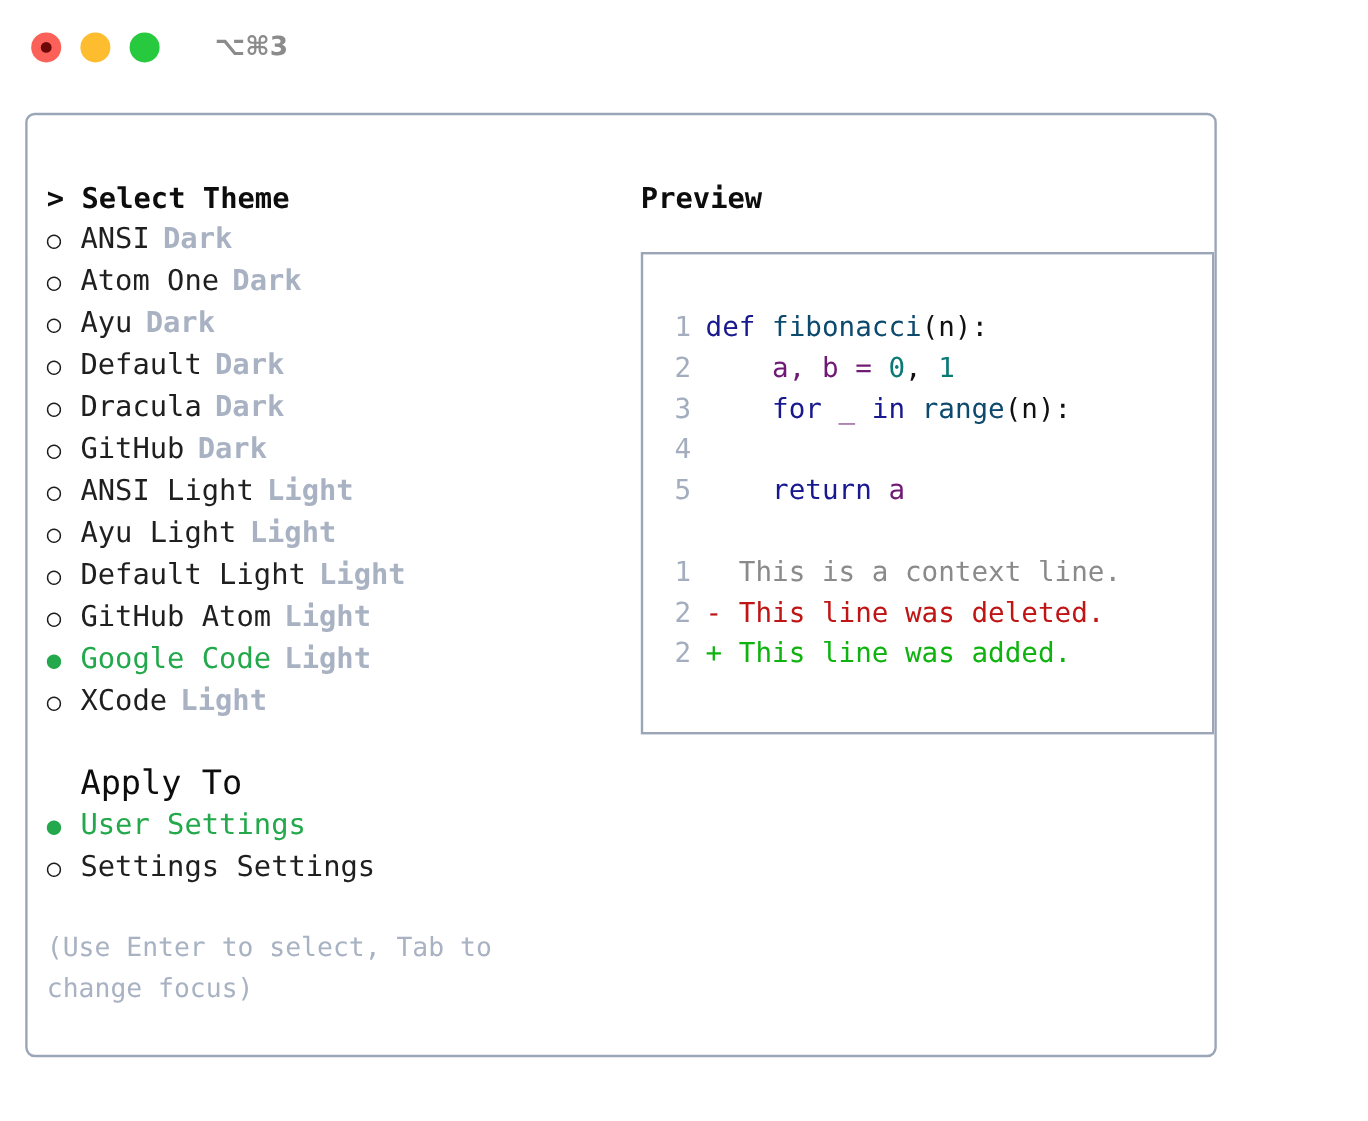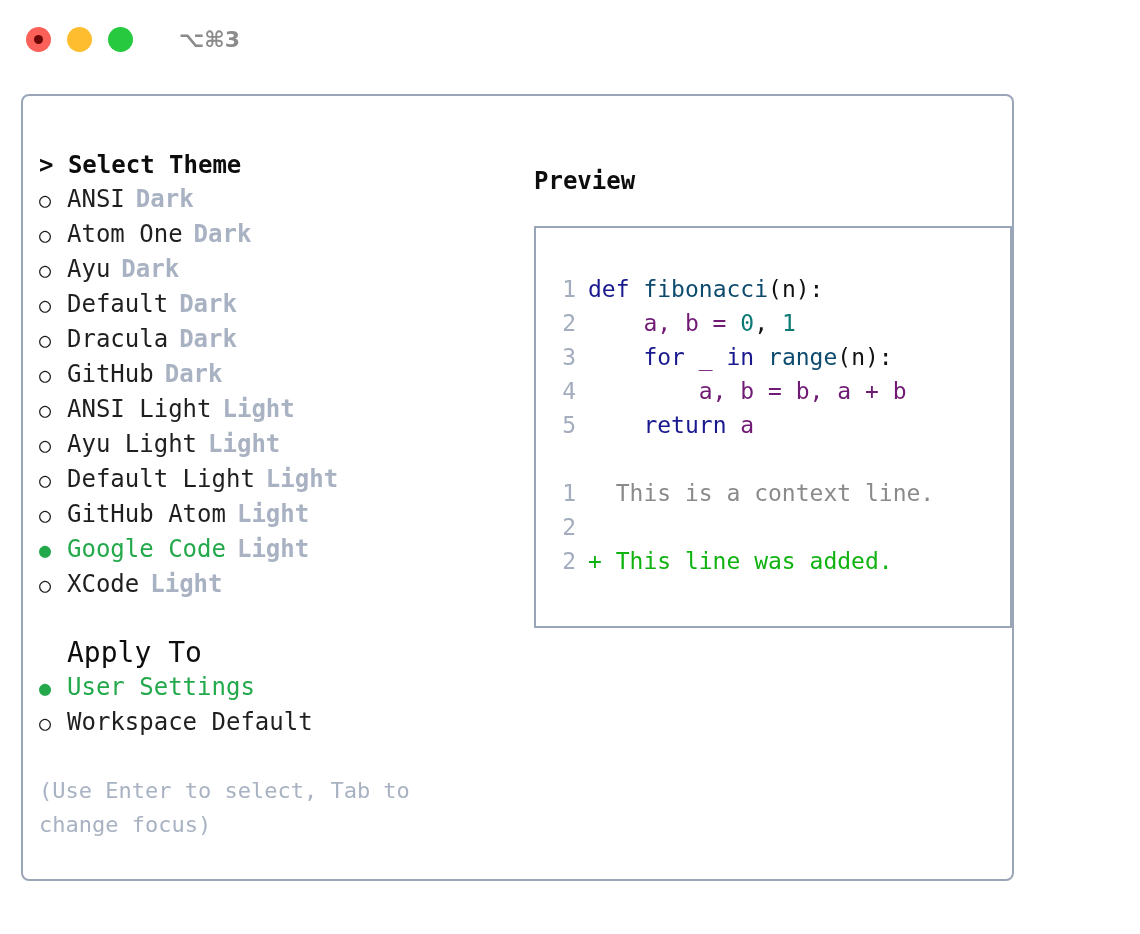--- a/index.html
+++ b/index.html
@@ -59,21 +59,21 @@
     background: #ffffff;
   }
 
   .cols {
     position: absolute;
     left: 0; top: 0;
     width: 100%; height: 100%;
     display: flex;
   }
   .col-left { width: 536px; padding: 52px 14px 0 16px; border-radius: 11px; }
-  .col-right { flex: 1; padding: 68px 0 0 0; }
+  .col-right { flex: 1; padding: 52px 0 0 0; }
 
   
   .hdr {
     font-size: 24px;
     font-weight: bold;
     color: #0d0d0d;
     line-height: 34px;
     white-space: pre;
   }
   .hdr-indent {
@@ -186,43 +186,43 @@
             <div class="row"><span class="marker">○</span><span class="name">GitHub Atom</span><span class="tag">Light</span></div>
             <div class="row"><span class="marker sel">●</span><span class="name sel">Google Code</span><span class="tag">Light</span></div>
             <div class="row"><span class="marker">○</span><span class="name">XCode</span><span class="tag">Light</span></div>
           </div>
 
         <div class="spacer-34"></div>
 
         <div class="hdr-indent">Apply To</div>
         <div id="apply-list">
             <div class="row"><span class="marker sel">●</span><span class="name sel">User Settings</span></div>
-            <div class="row"><span class="marker">○</span><span class="name">Workspace Default</span></div>
+            <div class="row"><span class="marker">○</span><span class="name">Settings Settings</span></div>
           </div>
 
         <div class="spacer-34"></div>
 
         <div class="hint">(Use Enter to select, Tab to
 change focus)</div>
       </div>
 
       <div class="col-right">
         <div class="preview-title">Preview</div>
         <div class="code-box">
           <div id="code-lines">
               <div class="cline"><span class="lnum">1</span><span class="ctext"><span class="tok-kw">def</span><span class="tok-pun"> </span><span class="tok-fn">fibonacci</span><span class="tok-pun">(n):</span></span></div>
               <div class="cline"><span class="lnum">2</span><span class="ctext"><span class="tok-id">    a, b = </span><span class="tok-num">0</span><span class="tok-pun">, </span><span class="tok-num">1</span></span></div>
               <div class="cline"><span class="lnum">3</span><span class="ctext"><span class="tok-pun">    </span><span class="tok-kw">for</span><span class="tok-id"> _ </span><span class="tok-kw">in</span><span class="tok-pun"> </span><span class="tok-fn">range</span><span class="tok-pun">(n):</span></span></div>
-              <div class="cline"><span class="lnum">4</span><span class="ctext"><span class="tok-id">        a, b = b, a + b</span></span></div>
+              <div class="cline"><span class="lnum">4</span></div>
               <div class="cline"><span class="lnum">5</span><span class="ctext"><span class="tok-pun">    </span><span class="tok-kw">return</span><span class="tok-id"> a</span></span></div>
             </div>
           <div class="blankline"></div>
           <div id="diff-lines">
               <div class="cline"><span class="lnum">1</span><span class="d-ctx">  This is a context line.</span></div>
-              <div class="cline"><span class="lnum">2</span></div>
+              <div class="cline"><span class="lnum">2</span><span class="d-del">- This line was deleted.</span></div>
               <div class="cline"><span class="lnum">2</span><span class="d-add">+ This line was added.</span></div>
             </div>
         </div>
       </div>
 
     </div>
   </div>
 </div>
 
 </body></html>

